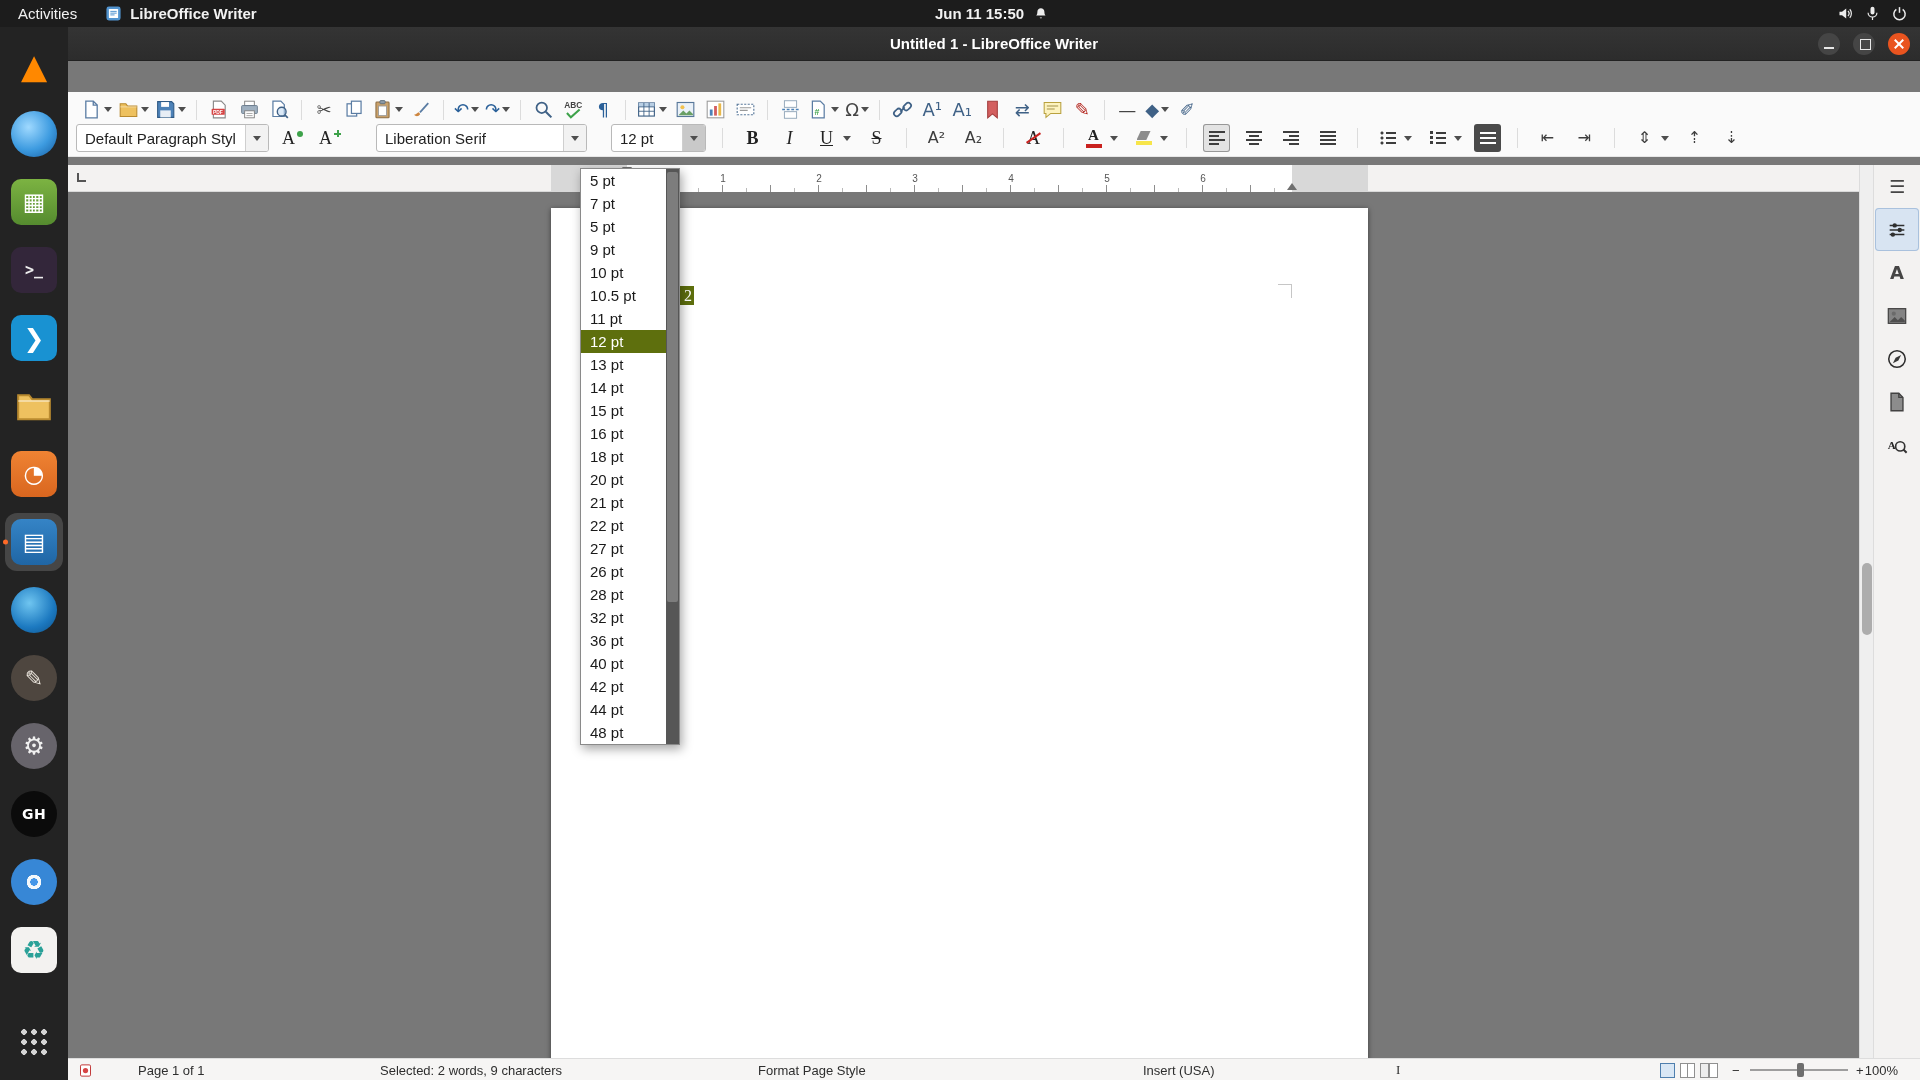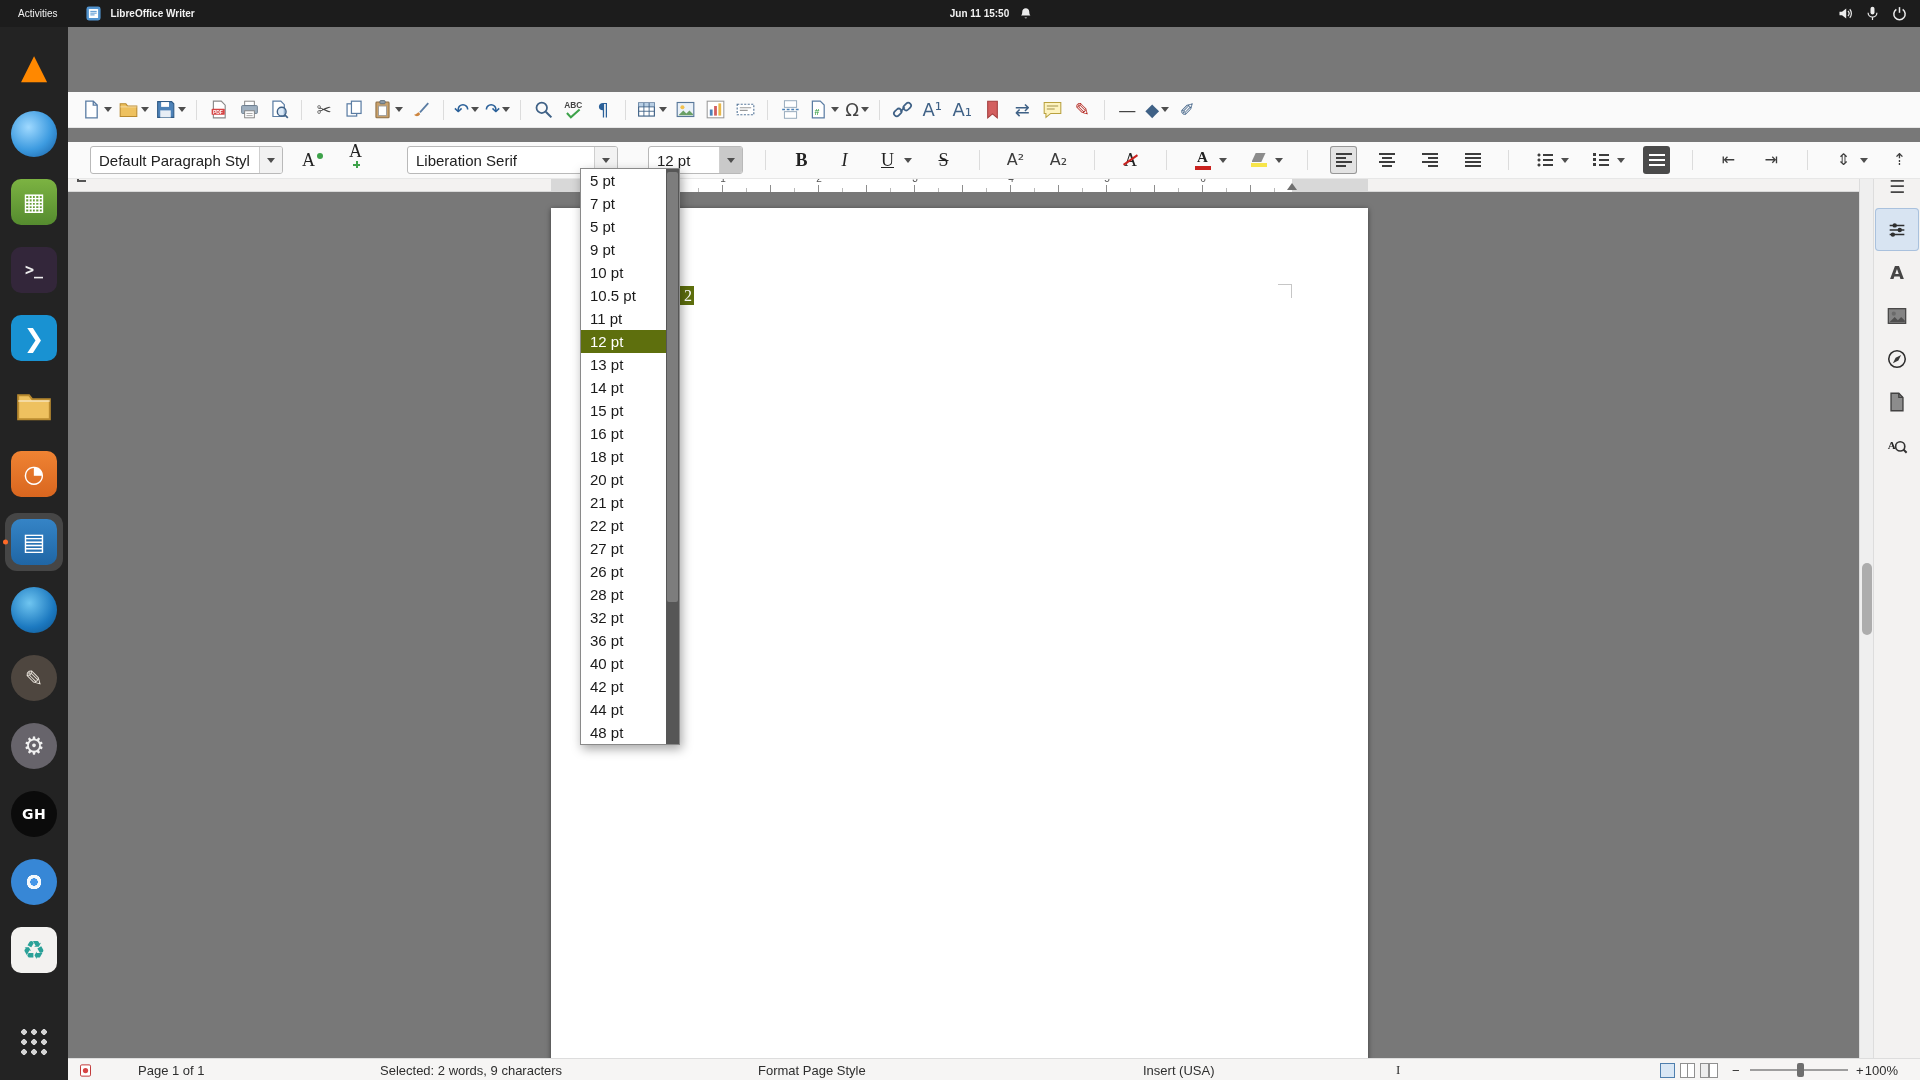--- a/index.html
+++ b/index.html
@@ -1,20 +1,20 @@
 <!DOCTYPE html>
 <html style="--accent-selection: #5e6f0d; --close-button: #e9541f; --fontcolor-red: #c9211e; --highlight-yellow: #f7e54a;"><head>
 <meta charset="utf-8">
 <style>
 *{margin:0;padding:0;box-sizing:border-box}
 html,body{width:1920px;height:1080px;overflow:hidden;background:#000}
 .screen{position:relative;width:1920px;height:1080px;font-family:"Liberation Sans",sans-serif;background:#787878}
 
 
-.topbar{position:absolute;left:0;top:0;width:100%;height:27px;background:#1c1c1c;color:#f2f2f2;display:flex;align-items:center;font-size:10px;z-index:40}
+.topbar{position:absolute;left:0;top:0;width:100%;height:27px;background:#1c1c1c;color:#f2f2f2;display:flex;align-items:center;font-size:15px;z-index:40}
 .tb-left{display:flex;align-items:center;gap:28px;padding-left:18px}
 .tb-appname{display:flex;align-items:center;gap:8px;font-weight:700}
 .tb-applogo{width:17px;height:17px}
 .tb-clock{position:absolute;left:calc(50% + 32px);transform:translateX(-50%);display:flex;align-items:center;gap:9px;font-weight:700}
 .tb-bell{width:16px;height:16px}
 .tb-right{position:absolute;right:12px;display:flex;gap:10px;align-items:center}
 .tb-right svg{width:17px;height:17px}
 
 
 .titlebar{position:absolute;left:68px;top:27px;right:0;height:34px;background:linear-gradient(#343434,#2c2c2c);display:flex;align-items:center;justify-content:center;color:#fff;font-size:15px;font-weight:700;border-bottom:1px solid #222;z-index:20}
@@ -34,21 +34,21 @@
 
 .toolbar{position:absolute;left:68px;top:92px;right:0;height:36px;background:#fafafa;display:flex;align-items:center;padding-left:10px;border-bottom:1px solid #e7e7e7;z-index:20}
 .tbtn{display:flex;align-items:center;justify-content:center;height:30px;min-width:30px;background:none;border:none;gap:2px;padding:0 3px;border-radius:3px}
 .tbtn.gap{margin-left:15px;position:relative}
 .tbtn.gap::before{content:"";position:absolute;left:-8px;top:5px;height:20px;width:1px;background:#dcdcdc}
 .tb-svg{width:21px;height:21px}
 .tb-glyph{font-family:"DejaVu Sans",sans-serif;font-size:18px;line-height:1;color:var(--gc,#3f6186)}
 .tb-arrow,.tri{width:0;height:0;border-left:4px solid transparent;border-right:4px solid transparent;border-top:5px solid #4e4e4e}
 
 
-.fmtbar{position:absolute;left:68px;top:142px;right:0;height:37px;background:#fafafa;display:flex;align-items:center;padding-left:22px;border-bottom:1px solid #e7e7e7;gap:16px;z-index:20}
+.fmtbar{position:absolute;left:68px;top:120px;right:0;height:37px;background:#fafafa;display:flex;align-items:center;padding-left:8px;border-bottom:1px solid #e7e7e7;gap:10px;z-index:20}
 .combo{height:28px;background:#fff;border:1px solid #b9b9b9;border-radius:3px;display:flex;align-items:stretch;overflow:hidden;flex:none}
 .cval{flex:1;font-size:15px;color:#222;display:flex;align-items:center;padding-left:8px;white-space:nowrap;overflow:hidden}
 .carr{width:23px;border-left:1px solid #cfcfcf;display:flex;align-items:center;justify-content:center;background:#f2f2f2;flex:none}
 .carr.pressed{background:#c9c9c9}
 .fbtn{height:28px;min-width:27px;border:none;background:none;display:flex;flex-direction:row;align-items:center;justify-content:center;border-radius:3px;padding:0 3px;position:relative}
 .fbtn.arr{min-width:13px;padding:0 1px}
 .fbtn.active{background:#e3e3e3;box-shadow:inset 0 0 0 1px #979797}
 .fbtn.pressed{background:#4a4a4a}
 .fbtn.pressed .li{color:#fff}
 .btn-split{display:flex;align-items:center}
@@ -320,20 +320,28 @@
         </svg>
     <svg viewBox="0 0 24 24">
           <use href="#ic-mic"></use>
         </svg>
     <svg viewBox="0 0 24 24">
           <use href="#ic-power"></use>
         </svg>
   </div>
 </div>
 
+<div class="titlebar">
+  <span>Untitled 1 - LibreOffice Writer</span>
+  <span class="wctrls">
+    <button class="wbtn wbtn-min"></button>
+    <button class="wbtn wbtn-max"></button>
+    <button class="wbtn wbtn-close"></button>
+  </span>
+</div>
 
 
 <div class="toolbar">
 
     <button class="tbtn">
       <svg class="tb-svg" viewBox="0 0 24 24">
           <use href="#ic-doc"></use>
         </svg>
 
       <span class="tb-arrow"></span>

